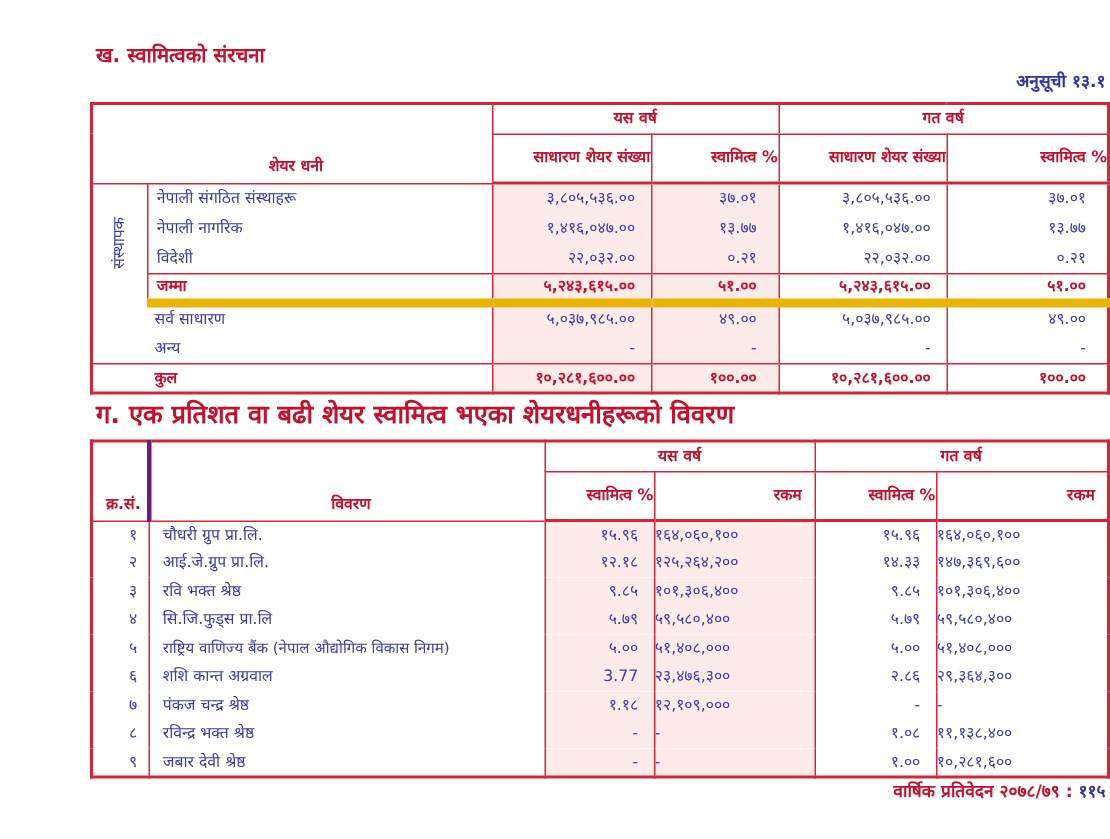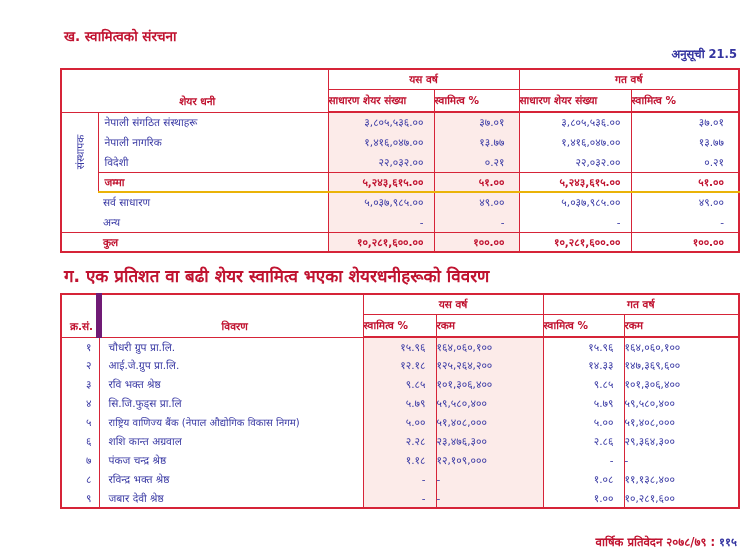--- a/index.html
+++ b/index.html
@@ -14,57 +14,57 @@
   table { border-collapse:collapse; table-layout:fixed; position:absolute; left:60px; width:678px; }
   .t1 { top:68px; }
   .t2 { top:293px; }
   table { border:2px solid #d62438; }
   td, th { font-size:10.5px; line-height:1.15; vertical-align:middle; overflow:hidden; white-space:nowrap; }
   th { color:#c01330; font-weight:bold; }
   td { color:#3a3aa4; }
 
   
   tr.hA > th { height:20px; text-align:center; border-left:1px solid #d62438; border-bottom:1px solid #d62438; }
-  tr.hB > th { height:23px; text-align:left; border-left:1px solid #d62438; border-bottom:2px solid #d62438; }
+  tr.hB > th { height:33px; text-align:right; border-left:1px solid #d62438; border-bottom:2px solid #d62438; }
   th.corner { border-left:none; border-bottom:2px solid #d62438; text-align:left; vertical-align:bottom; padding:0 0 4px 5px; }
   th.amt-h { text-align:right; padding-right:8px; }
 
   
   .t1 tr.d > td { height:20px; }
   .t2 tr.d > td { height:19px; }
   td.v { border-left:1px solid #d62438; }
   td.pink { background:#fcebe9; }
   td.num { text-align:right; padding-right:10px;margin-left:20px; }
   td.pct { text-align:right; padding-right:14px; }
   td.amt { padding-right:20px; }
   td.lbl { padding-left:6px; }
   td.lbl-ind { padding-left:41px; }
   td.sn { text-align:right; padding-right:7px; }
   td.name { padding-left:9px; }
 
   tr.total > td { color:#c01330; font-weight:bold; }
   tr.sep-top > td { border-top:1px solid #d62438; }
-  tr.sep-heavy > td { border-bottom:2px solid #eab308; }
+  tr.sep-heavy > td { border-bottom:6px solid #eab308; }
 
   td.strip { border-right:1px solid #d62438; position:relative; }
   td.strip .vert { position:absolute; left:50%; top:50%;
       transform:translate(-50%,-50%) rotate(-90deg); white-space:nowrap;
       font-size:10.5px; color:#3a3aa4; }
 
-  .footer { position:absolute; right:3px; top:534px; font-size:11.5px; font-weight:bold; }
+  .footer { position:absolute; right:3px; top:519px; font-size:11.5px; font-weight:bold; }
   .footer .f-red  { color:#c01330; }
   .footer .f-blue { color:#3434a0; }
 </style>
 </head>
 <body>
 
 <div class="page">
 
   <div class="title-b">ख. स्वामित्वको संरचना</div>
-  <div class="annex">अनुसूची 21.5</div>
+  <div class="annex">अनुसूची १३.१</div>
 
   <table class="t1">
     <colgroup>
         <col style="width:37px">
         <col style="width:230px">
         <col style="width:106px">
         <col style="width:85px">
         <col style="width:112px">
         <col style="width:108px">
       </colgroup>
@@ -142,21 +142,21 @@
         <col style="width:38px">
         <col style="width:264px">
         <col style="width:73px">
         <col style="width:107px">
         <col style="width:81px">
         <col style="width:115px">
       </colgroup>
     <tbody>
         <tr class="hA">
       <th class="corner" rowspan="2">क्र.सं.</th>
-      <th class="corner" rowspan="2" style="border-left:6px solid #701a75">विवरण</th>
+      <th class="corner" rowspan="2" style="border-left:3px solid #701a75">विवरण</th>
       <th colspan="2">यस वर्ष</th>
       <th colspan="2">गत वर्ष</th>
     </tr>
     <tr class="hB">
       <th>स्वामित्व %</th>
       <th class="amt-h">रकम</th>
       <th>स्वामित्व %</th>
       <th class="amt-h">रकम</th>
     </tr>
 
@@ -196,21 +196,21 @@
       <td class="sn">५</td>
       <td class="v name" style="font-size:10px">राष्ट्रिय वाणिज्य बैंक (नेपाल औद्योगिक विकास निगम)</td>
       <td class="v pink num">५.००</td>
       <td class="v pink amt">५१,४०८,०००</td>
       <td class="v num">५.००</td>
       <td class="v amt">५१,४०८,०००</td>
     </tr>
     <tr class="d">
       <td class="sn">६</td>
       <td class="v name">शशि कान्त अग्रवाल</td>
-      <td class="v pink num">२.२८</td>
+      <td class="v pink num">3.77</td>
       <td class="v pink amt">२३,४७६,३००</td>
       <td class="v num">२.८६</td>
       <td class="v amt">२९,३६४,३००</td>
     </tr>
     <tr class="d">
       <td class="sn">७</td>
       <td class="v name">पंकज चन्द्र श्रेष्ठ</td>
       <td class="v pink num">१.१८</td>
       <td class="v pink amt">१२,१०९,०००</td>
       <td class="v num">-</td>

